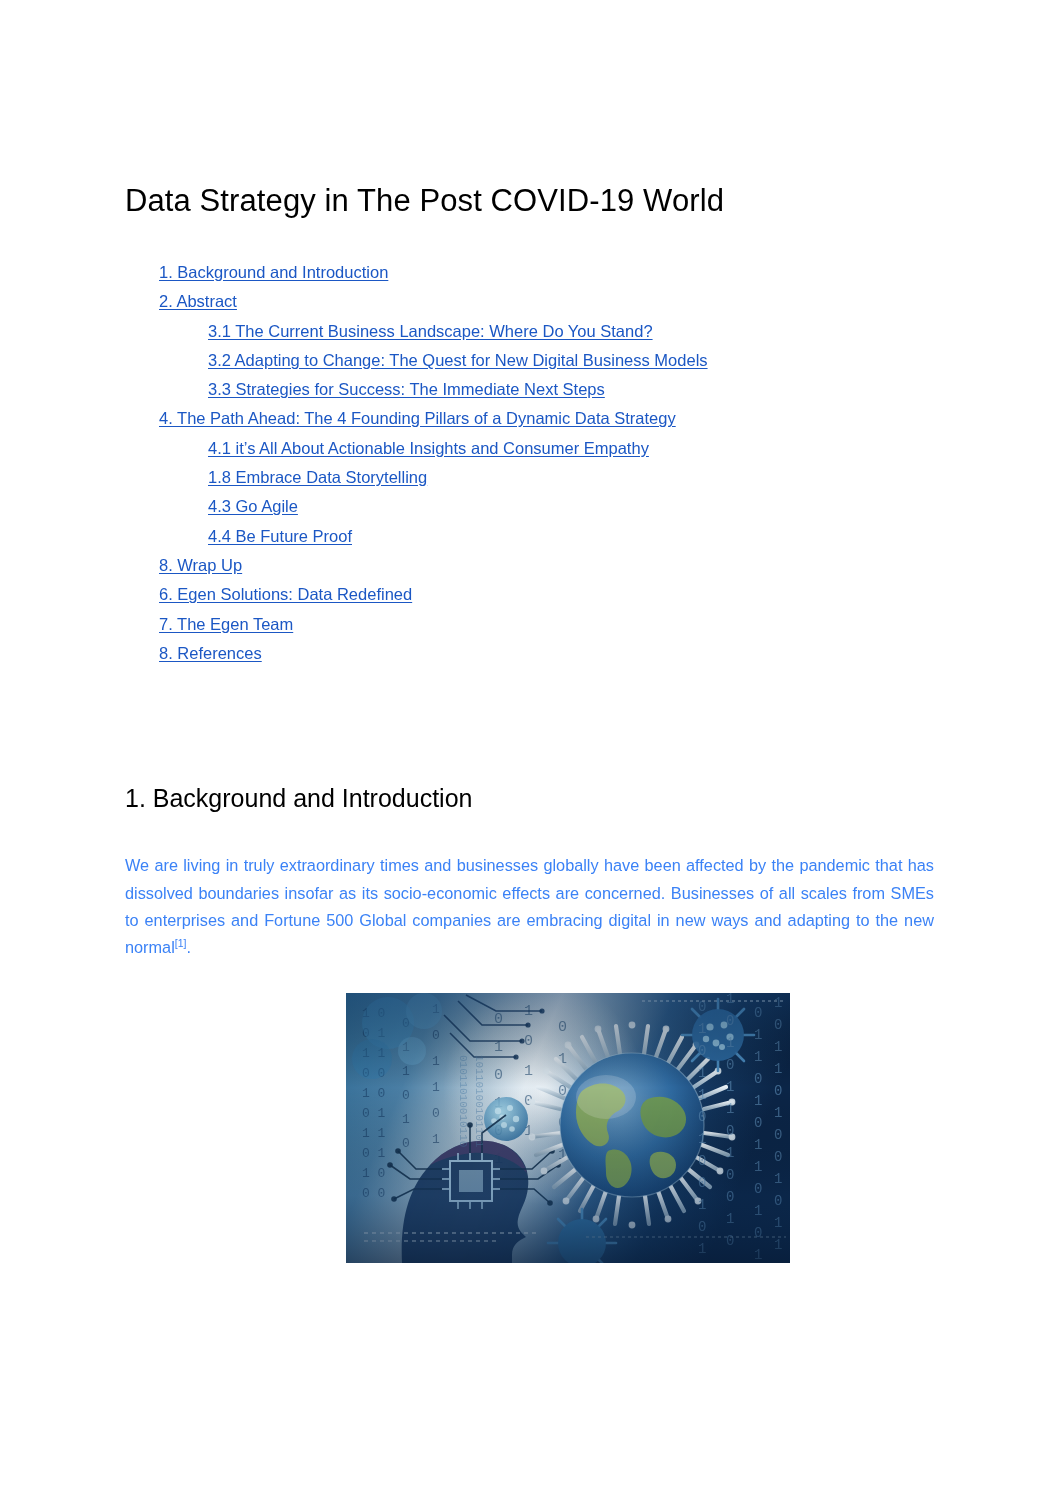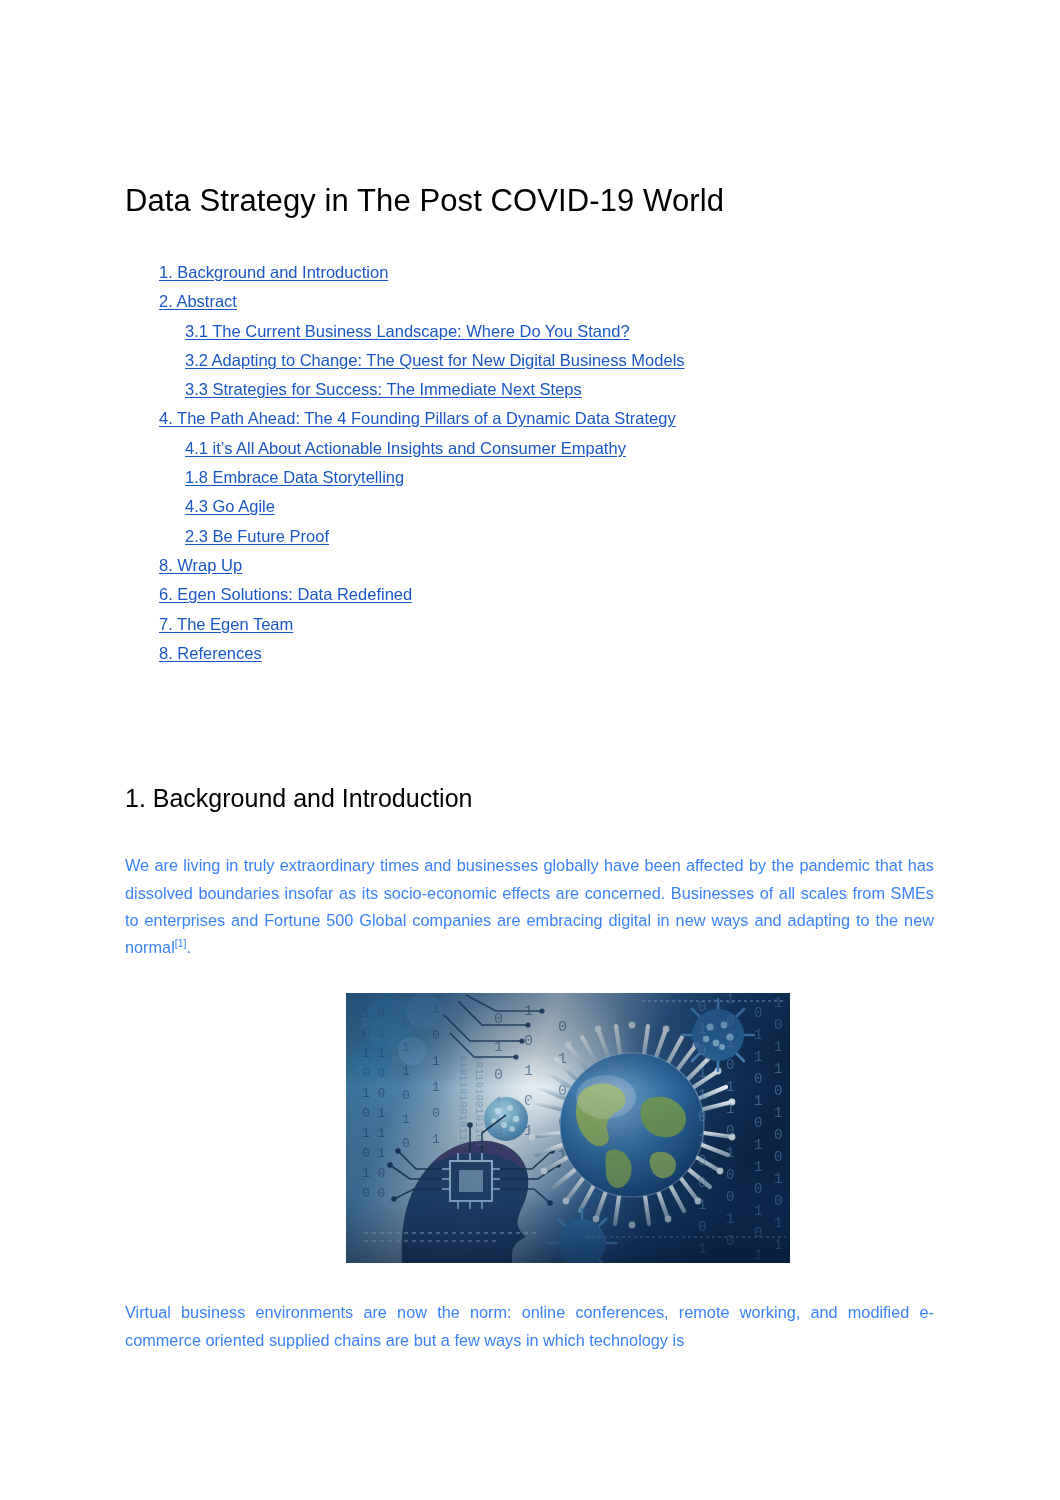--- a/index.html
+++ b/index.html
@@ -48,21 +48,21 @@
     font-size: 16.5px;
     line-height: 29.3px;
     color: #1b57c4;
     text-decoration: underline;
     text-underline-offset: 2px;
     white-space: nowrap;
     width: fit-content;
     cursor: pointer;
   }
   .toc-item.lvl2 {
-    margin-left: 26px;
+    margin-left: 49px;
   }
 
   
   .section-heading {
     position: absolute;
     left: 125px;
     top: 761px;
     font-size: 25px;
     font-weight: 400;
     line-height: 33px;
@@ -109,21 +109,21 @@
   <nav class="toc">
     <a class="toc-item">1. Background and Introduction</a>
     <a class="toc-item">2. Abstract</a>
     <a class="toc-item lvl2">3.1 The Current Business Landscape: Where Do You Stand?</a>
     <a class="toc-item lvl2">3.2 Adapting to Change: The Quest for New Digital Business Models</a>
     <a class="toc-item lvl2">3.3 Strategies for Success: The Immediate Next Steps</a>
     <a class="toc-item">4. The Path Ahead: The 4 Founding Pillars of a Dynamic Data Strategy</a>
     <a class="toc-item lvl2">4.1 it’s All About Actionable Insights and Consumer Empathy</a>
     <a class="toc-item lvl2">1.8 Embrace Data Storytelling</a>
     <a class="toc-item lvl2">4.3 Go Agile</a>
-    <a class="toc-item lvl2">2.3 Be Future Proof</a>
+    <a class="toc-item lvl2">4.4 Be Future Proof</a>
     <a class="toc-item">8. Wrap Up</a>
     <a class="toc-item">6. Egen Solutions: Data Redefined</a>
     <a class="toc-item">7. The Egen Team</a>
     <a class="toc-item">8. References</a>
   </nav>
 
   <h2 class="section-heading">1. Background and Introduction</h2>
 
   <p class="para p1"><span>We are living in truly extraordinary times and businesses globally have been affected by the pandemic that has dissolved boundaries insofar as its socio-economic effects are concerned. Businesses of all scales from SMEs to enterprises and Fortune 500 Global companies are embracing digital in new ways and adapting to the new normal</span><sup>[1]</sup><span>.</span></p>
 
@@ -464,15 +464,14 @@
         </g>
         <g stroke="#9ab7cc" stroke-width="2" stroke-dasharray="3 3" opacity="0.35">
           <path d="M240 244 L440 244"></path>
         </g>
 
         <rect x="0" y="0" width="444" height="270" fill="url(#vertShade)"></rect>
       </g>
     </svg>
   </figure>
 
-  <p class="para p2">Virtual business environments are now the norm: online conferences, remote working, and modified e-commerce oriented supplied chains are but a few ways in which technology is</p>
 
 </div>
 
 </body></html>

